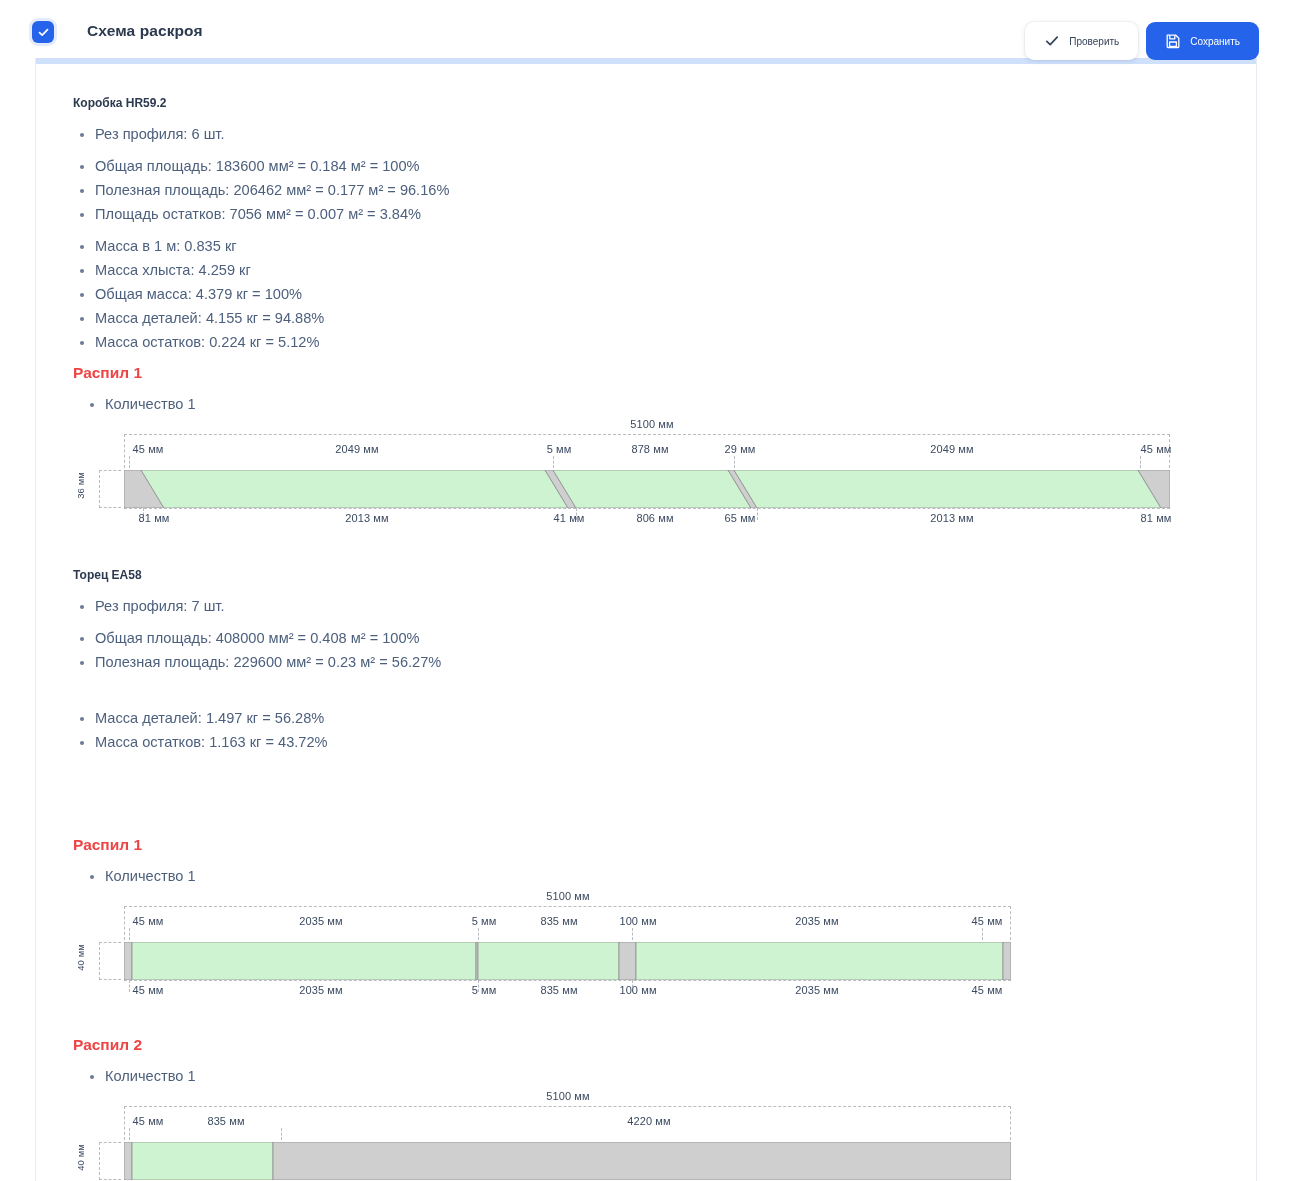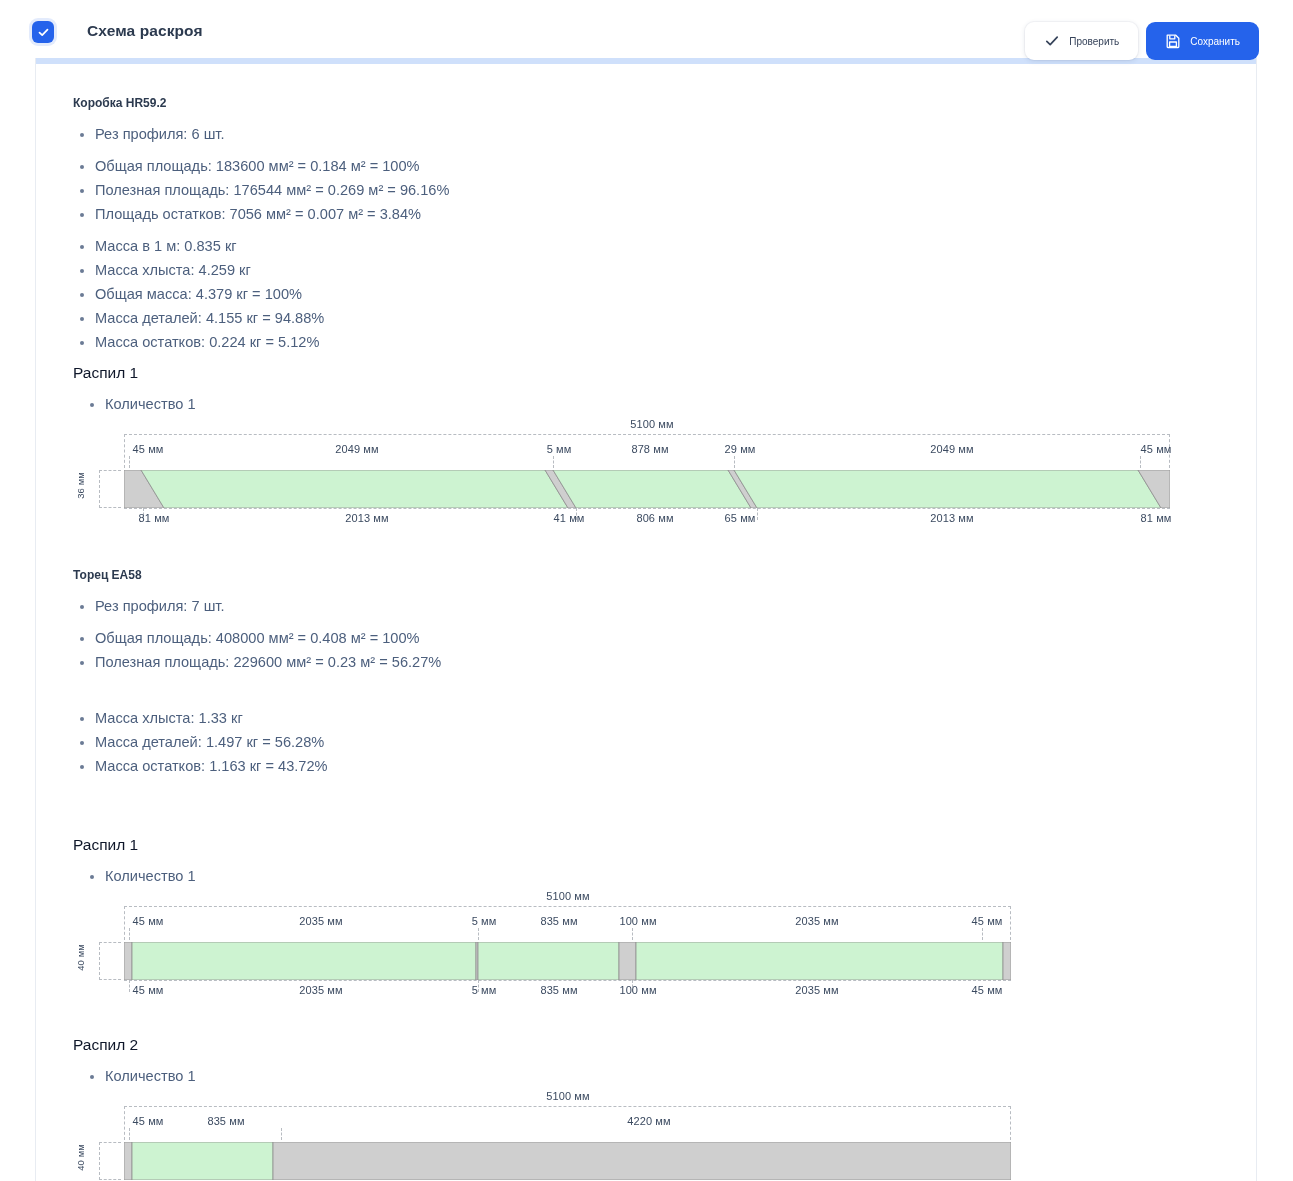--- a/index.html
+++ b/index.html
@@ -65,21 +65,21 @@
   }
   .content { position: absolute; left: 0; top: 6px; width: 100%; }
 
   h2.sect {
     margin: 0; padding: 0;
     font-size: 12px; font-weight: bold; color: #2c3a4f;
     position: absolute;
   }
   h3.sub {
     margin: 0; padding: 0;
-    font-size: 15.5px; font-weight: normal; color: #0f172a;
+    font-size: 15.5px; font-weight: bold; color: #ef4444;
     position: absolute;
   }
   ul.facts { list-style: none; margin: 0; padding: 0; position: absolute; }
   ul.facts li {
     position: relative; padding-left: 22px;
     font-size: 14.6px; line-height: 24px; color: #4c5f7d; white-space: nowrap;
   }
   ul.facts li::before {
     content: ""; position: absolute; left: 7px; top: 10.5px;
     width: 4px; height: 4px; border-radius: 50%; background: #6b7b95;
@@ -138,21 +138,21 @@
   <div class="topbar"></div>
   <div class="content">
 
     <h2 class="sect" style="left:37px; top:32px;">Коробка HR59.2</h2>
 
     <ul class="facts" style="left:37px; top:58px;">
       <li>Рез профиля: 6 шт.</li>
     </ul>
     <ul class="facts" style="left:37px; top:90px;">
       <li>Общая площадь: 183600 мм² = 0.184 м² = 100%</li>
-      <li>Полезная площадь: 176544 мм² = 0.269 м² = 96.16%</li>
+      <li>Полезная площадь: 206462 мм² = 0.177 м² = 96.16%</li>
       <li>Площадь остатков: 7056 мм² = 0.007 м² = 3.84%</li>
     </ul>
     <ul class="facts" style="left:37px; top:170px;">
       <li>Масса в 1 м: 0.835 кг</li>
       <li>Масса хлыста: 4.259 кг</li>
       <li>Общая масса: 4.379 кг = 100%</li>
       <li>Масса деталей: 4.155 кг = 94.88%</li>
       <li>Масса остатков: 0.224 кг = 5.12%</li>
     </ul>
 
@@ -217,21 +217,20 @@
     <h2 class="sect" style="left:37px; top:504px;">Торец EA58</h2>
 
     <ul class="facts" style="left:37px; top:530px;">
       <li>Рез профиля: 7 шт.</li>
     </ul>
     <ul class="facts" style="left:37px; top:562px;">
       <li>Общая площадь: 408000 мм² = 0.408 м² = 100%</li>
       <li>Полезная площадь: 229600 мм² = 0.23 м² = 56.27%</li>
     </ul>
     <ul class="facts" style="left:37px; top:642px;">
-      <li>Масса хлыста: 1.33 кг</li>
       <li>Масса деталей: 1.497 кг = 56.28%</li>
       <li>Масса остатков: 1.163 кг = 43.72%</li>
     </ul>
 
     <h3 class="sub" style="left:37px; top:772px;">Распил 1</h3>
     <ul class="facts" style="left:47px; top:800px;">
       <li>Количество 1</li>
     </ul>
 
     <div class="diagram" style="left:27px; top:824px; width:960px; height:120px;">

